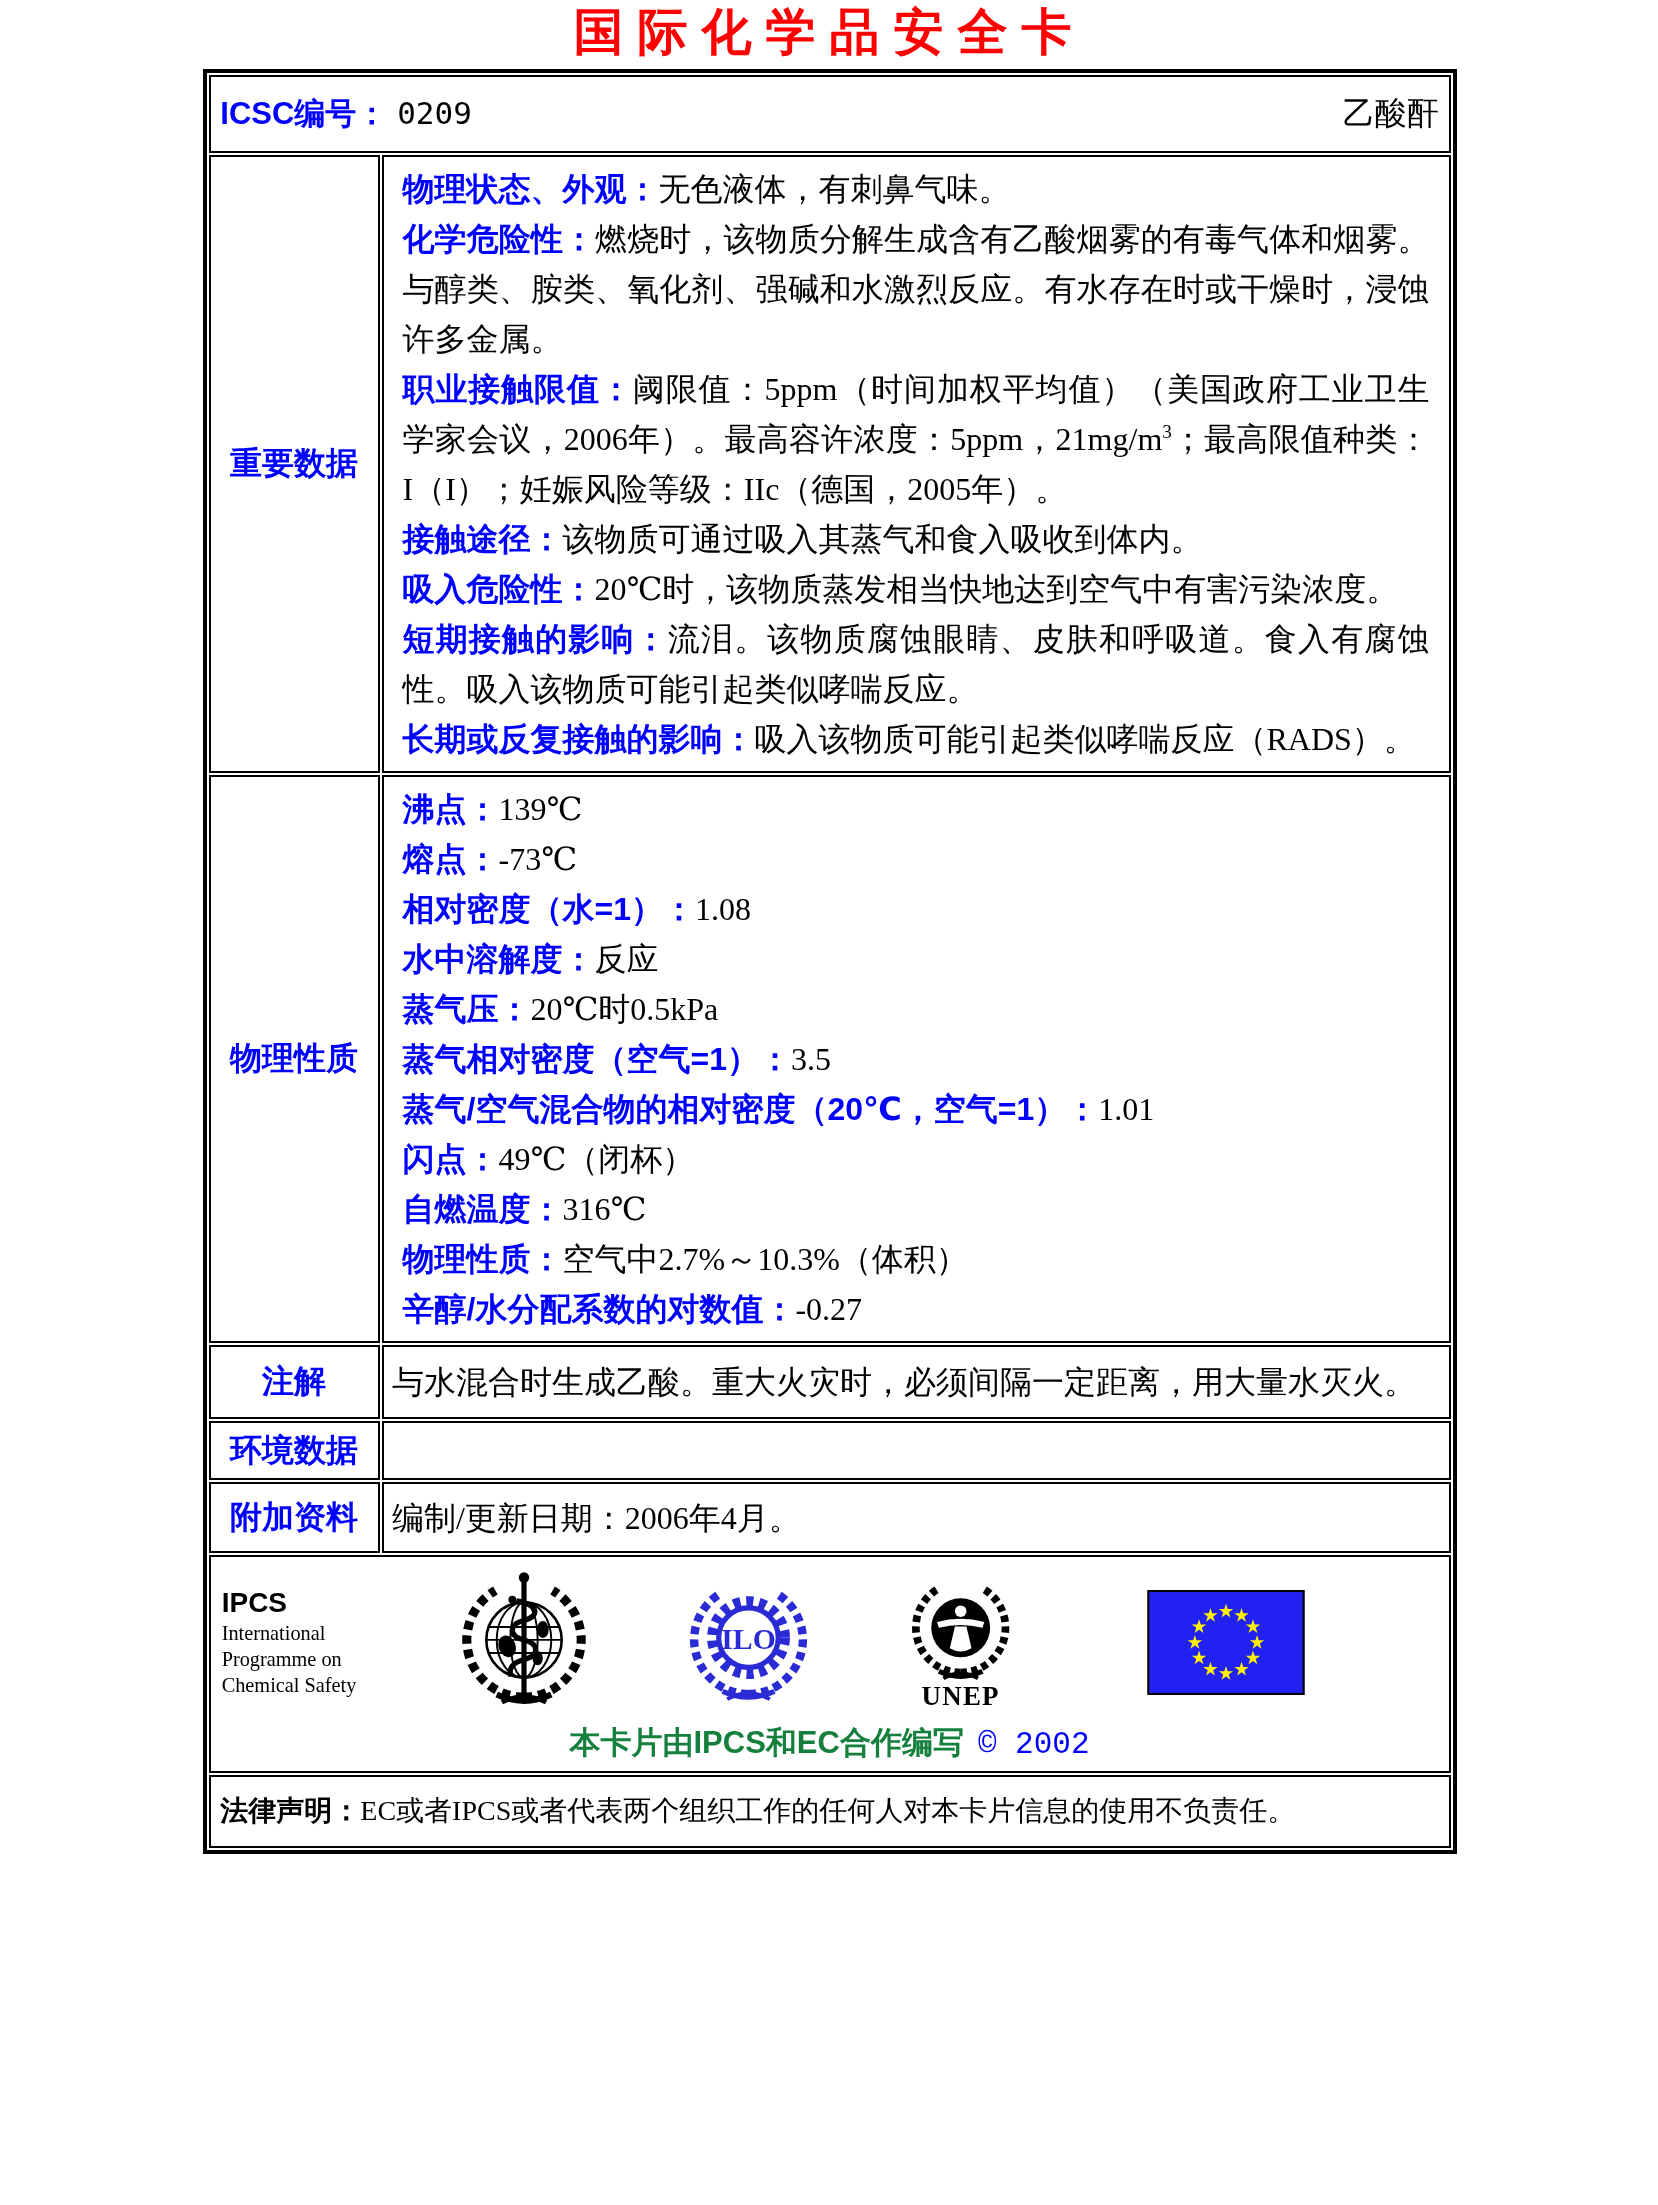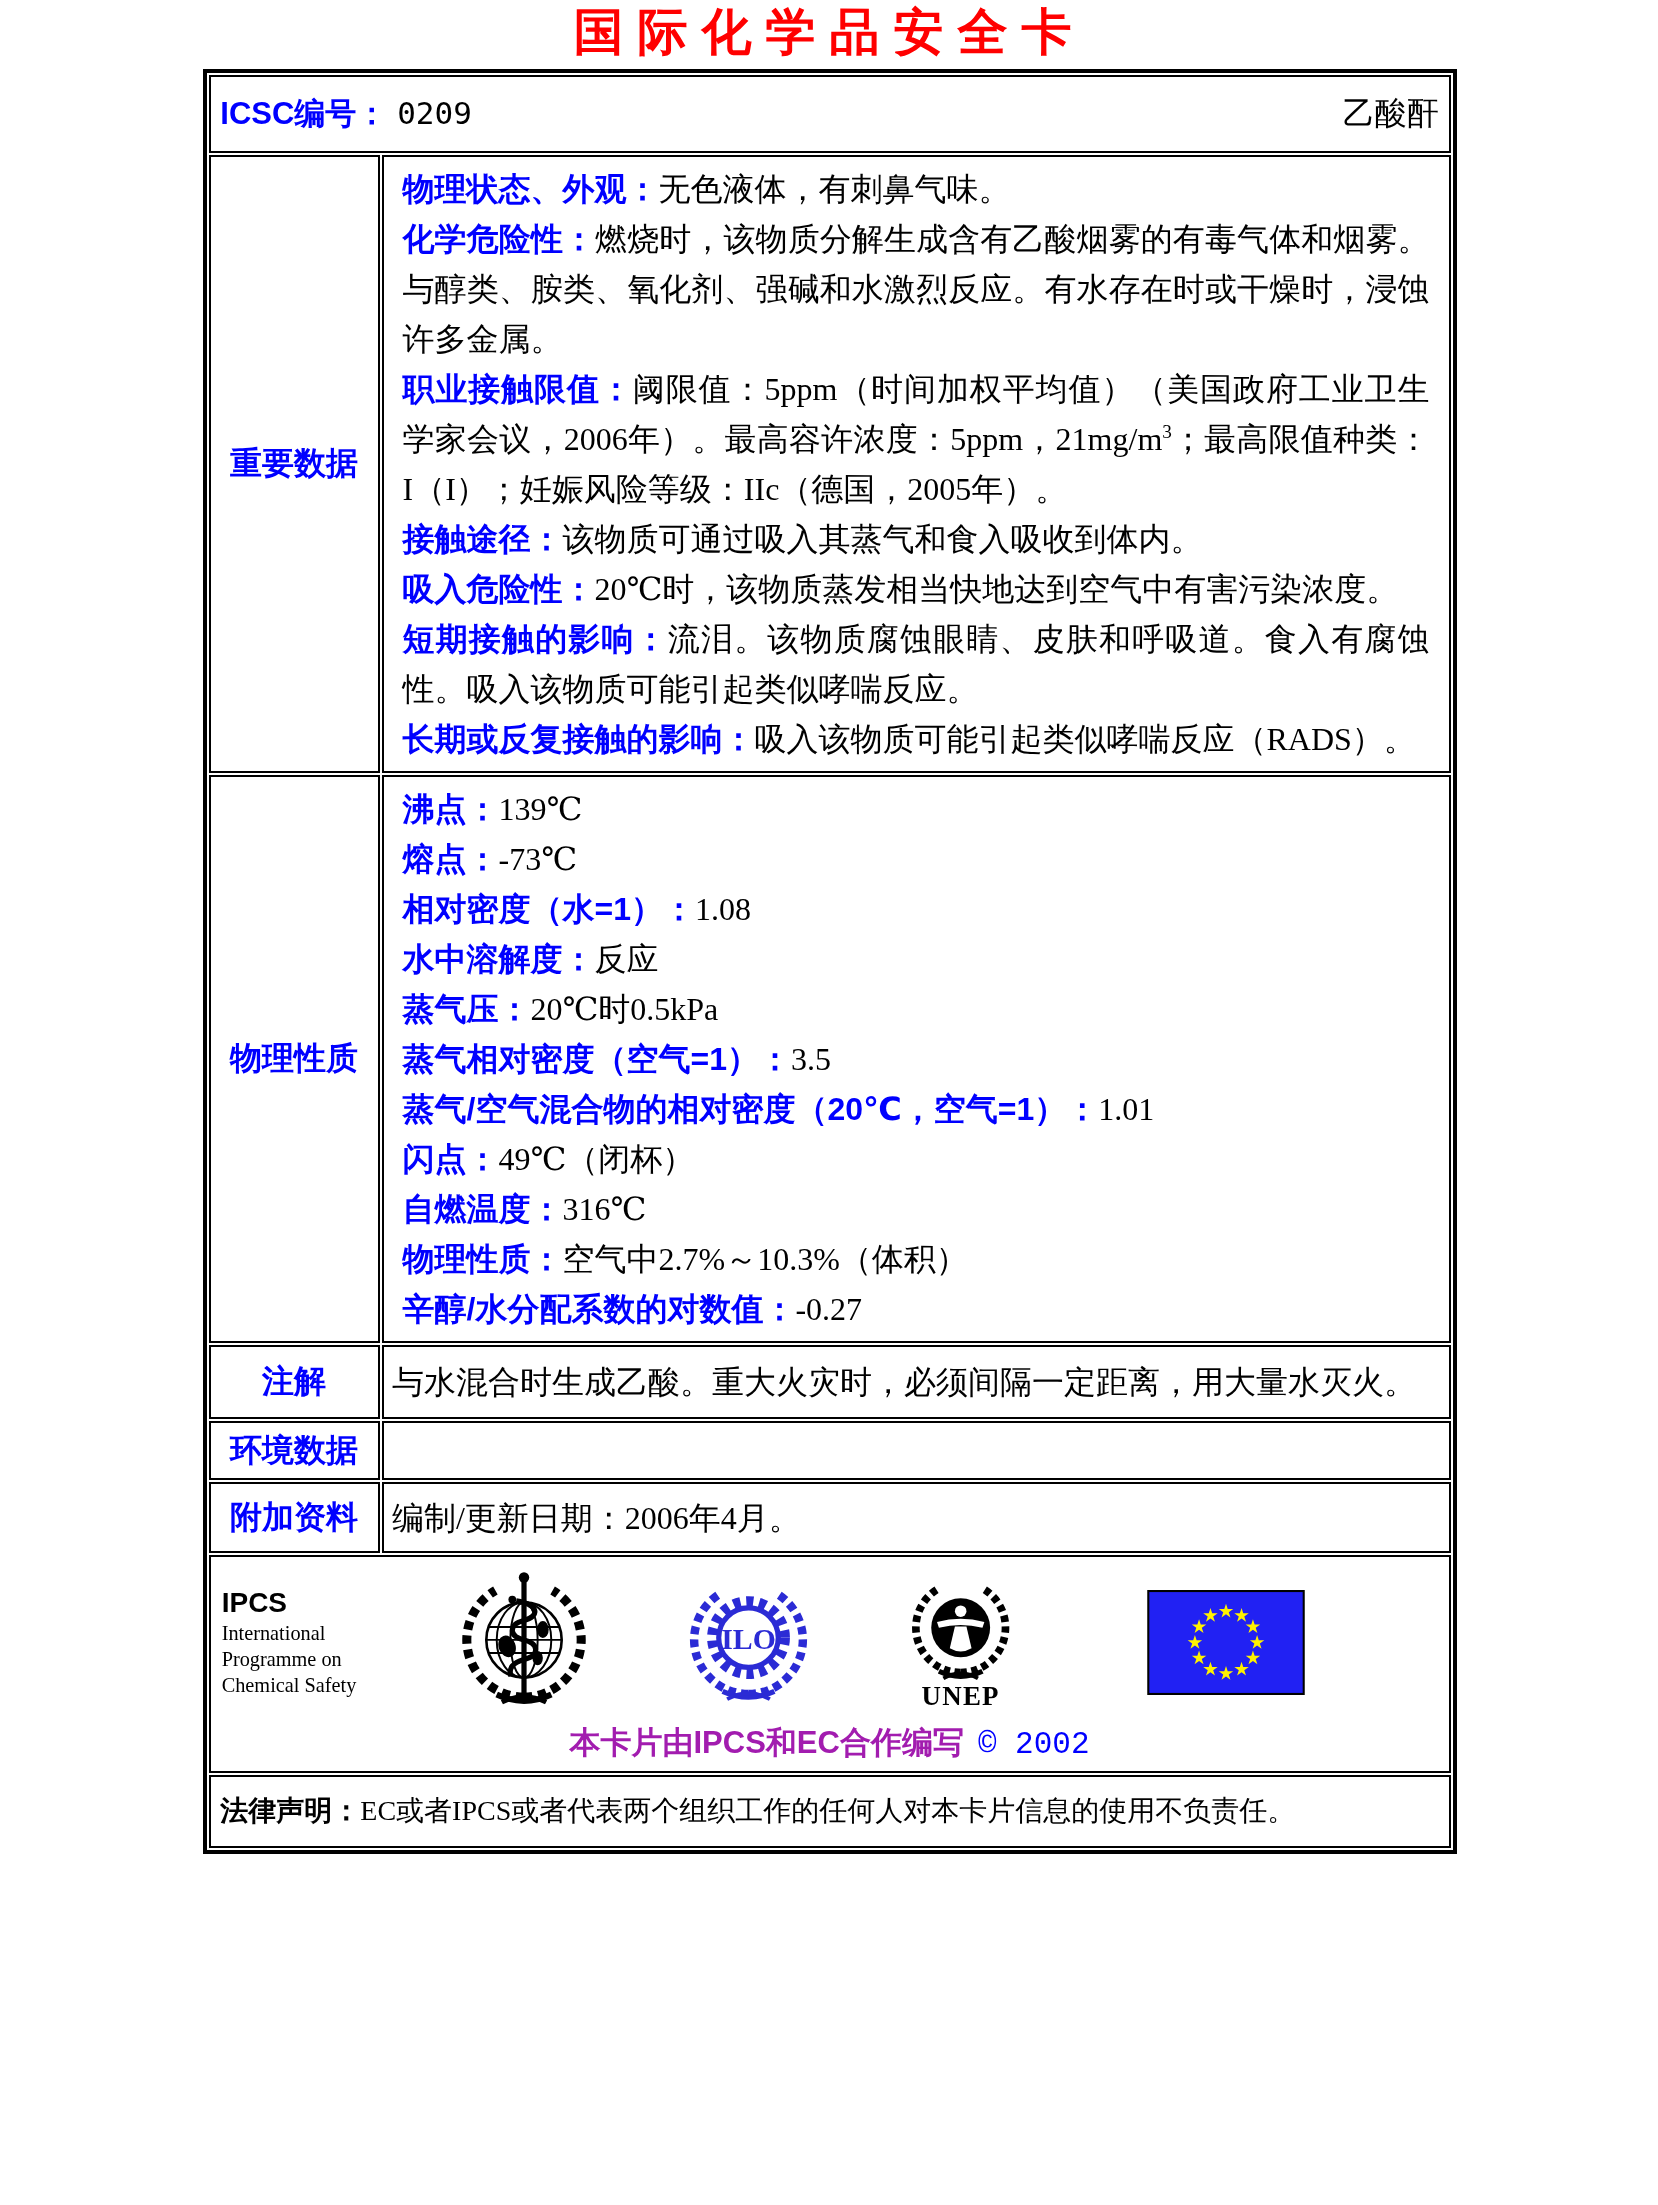--- a/index.html
+++ b/index.html
@@ -33,21 +33,21 @@
   .logos-row{display:flex;align-items:center;}
   .ipcs-block{width:188px;flex:0 0 auto;color:#000;}
   .ipcs-title{font-family:"Liberation Sans","DejaVu Sans",sans-serif;font-weight:bold;font-size:28px;line-height:34px;}
   .ipcs-line{font-family:Liberation Serif, serif;font-size:20.3px;line-height:26px;}
   .logo{flex:0 0 auto;}
   .logo-who{margin-left:49px;}
   .logo-ilo{margin-left:98px;}
   .logo-unep{margin-left:95px;}
   .logo-eu{margin-left:130px;}
   .caption-line{text-align:center;margin-top:4.2px;font-size:31px;}
-  .caption-main{color:#a21caf;font-weight:bold;font-family:"Liberation Sans","DejaVu Sans",sans-serif;margin-top:16px;}
+  .caption-main{color:#15803d;font-weight:bold;font-family:"Liberation Sans","DejaVu Sans",sans-serif;margin-top:16px;}
   .caption-copy{color:#0000FF;margin-left:14px;font-family:Liberation Mono, monospace;}
   .legal-cell{padding:15.4px 9.8px;}
   .legal-lbl{color:#000;font-weight:bold;font-family:"Liberation Sans","DejaVu Sans",sans-serif;font-size:28px;}
   .legal-text{font-size:28px;}
 </style>
 </head>
 <body>
 
 <div class="page">
 

